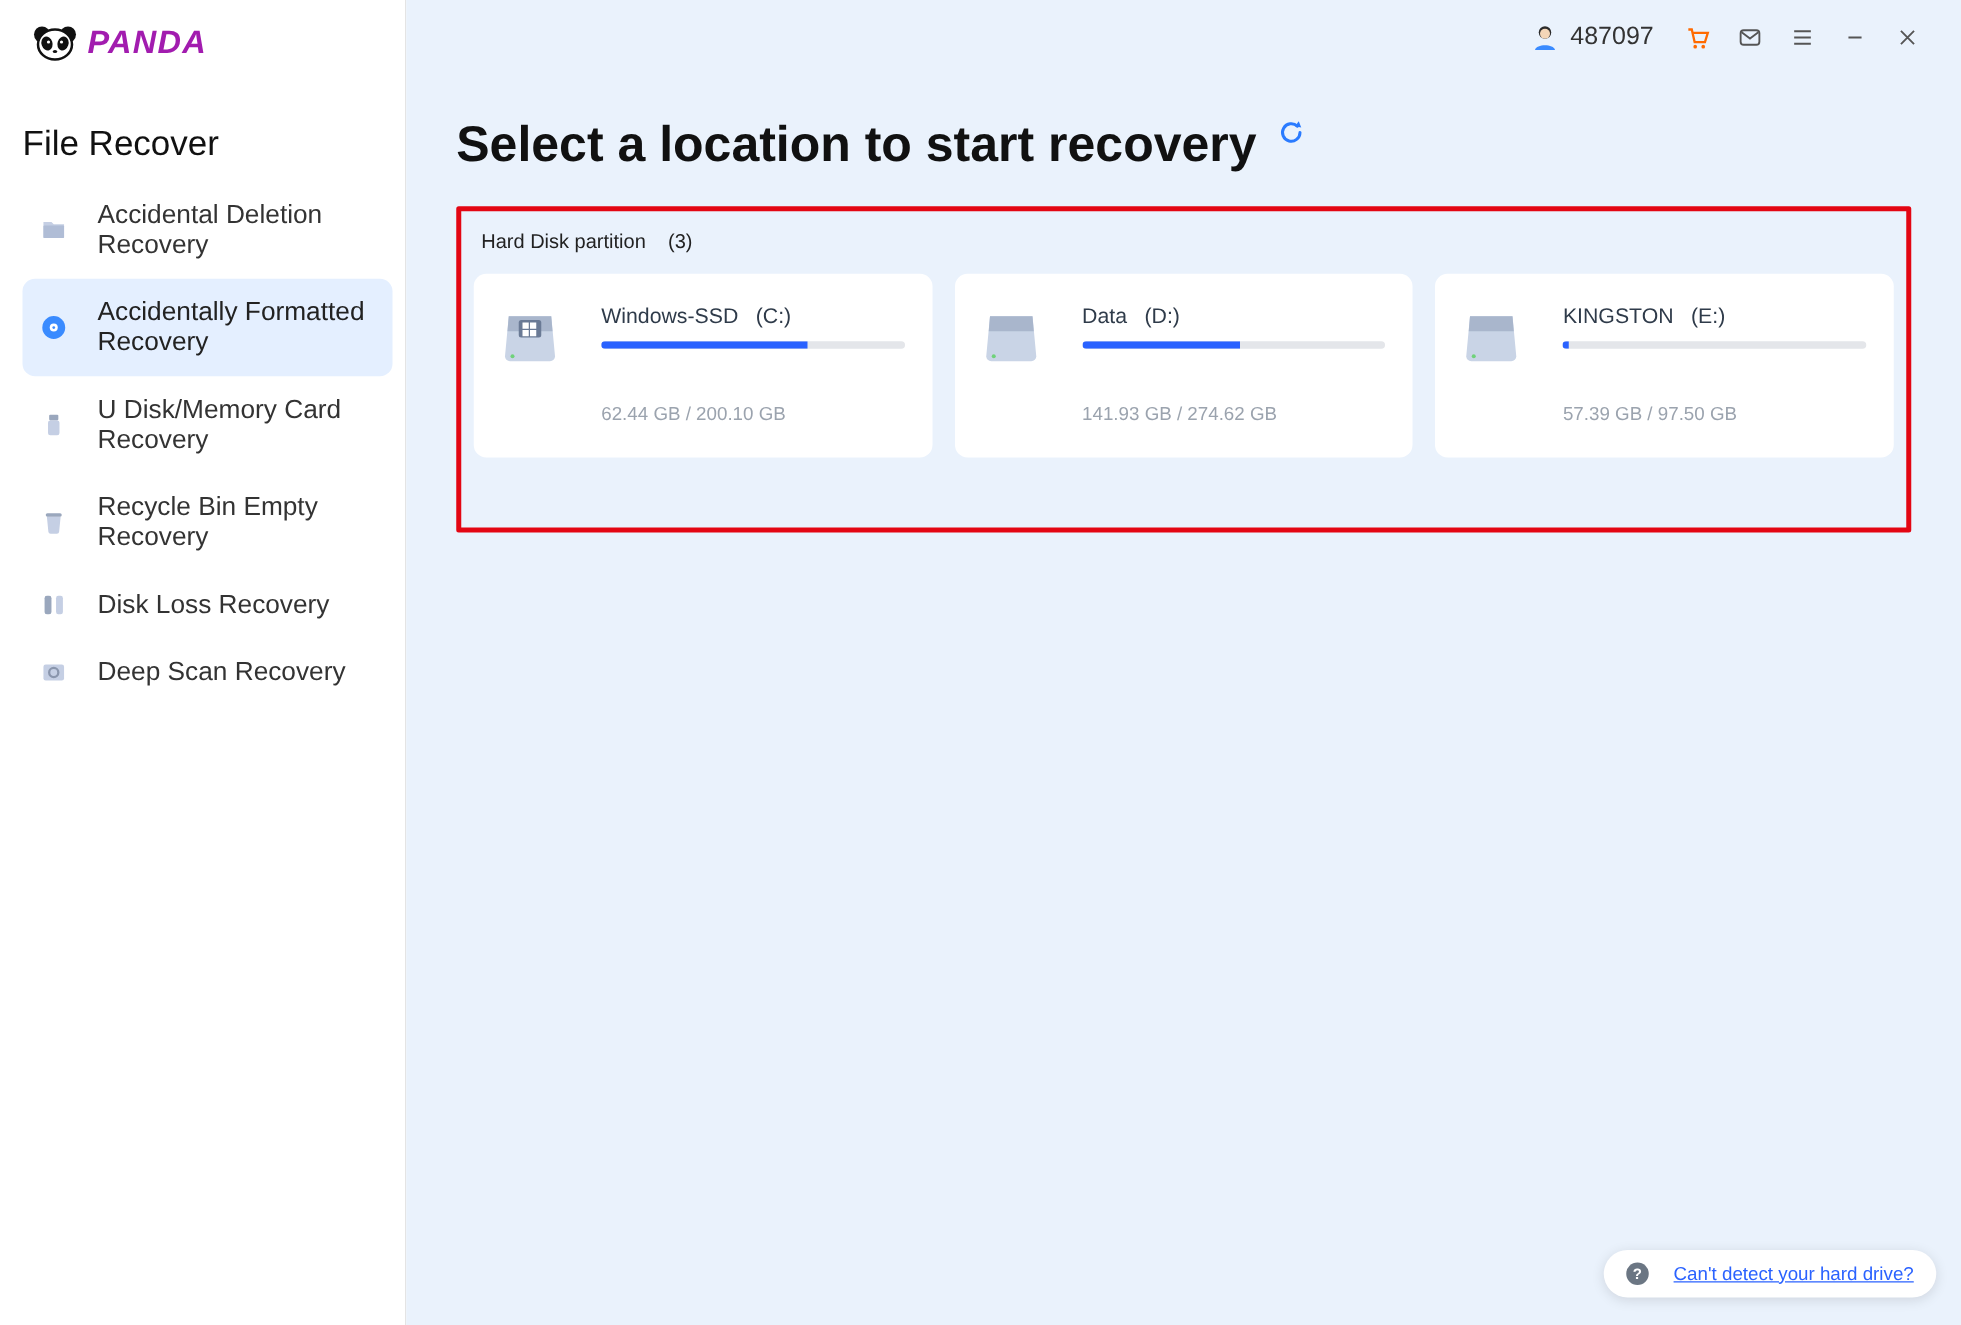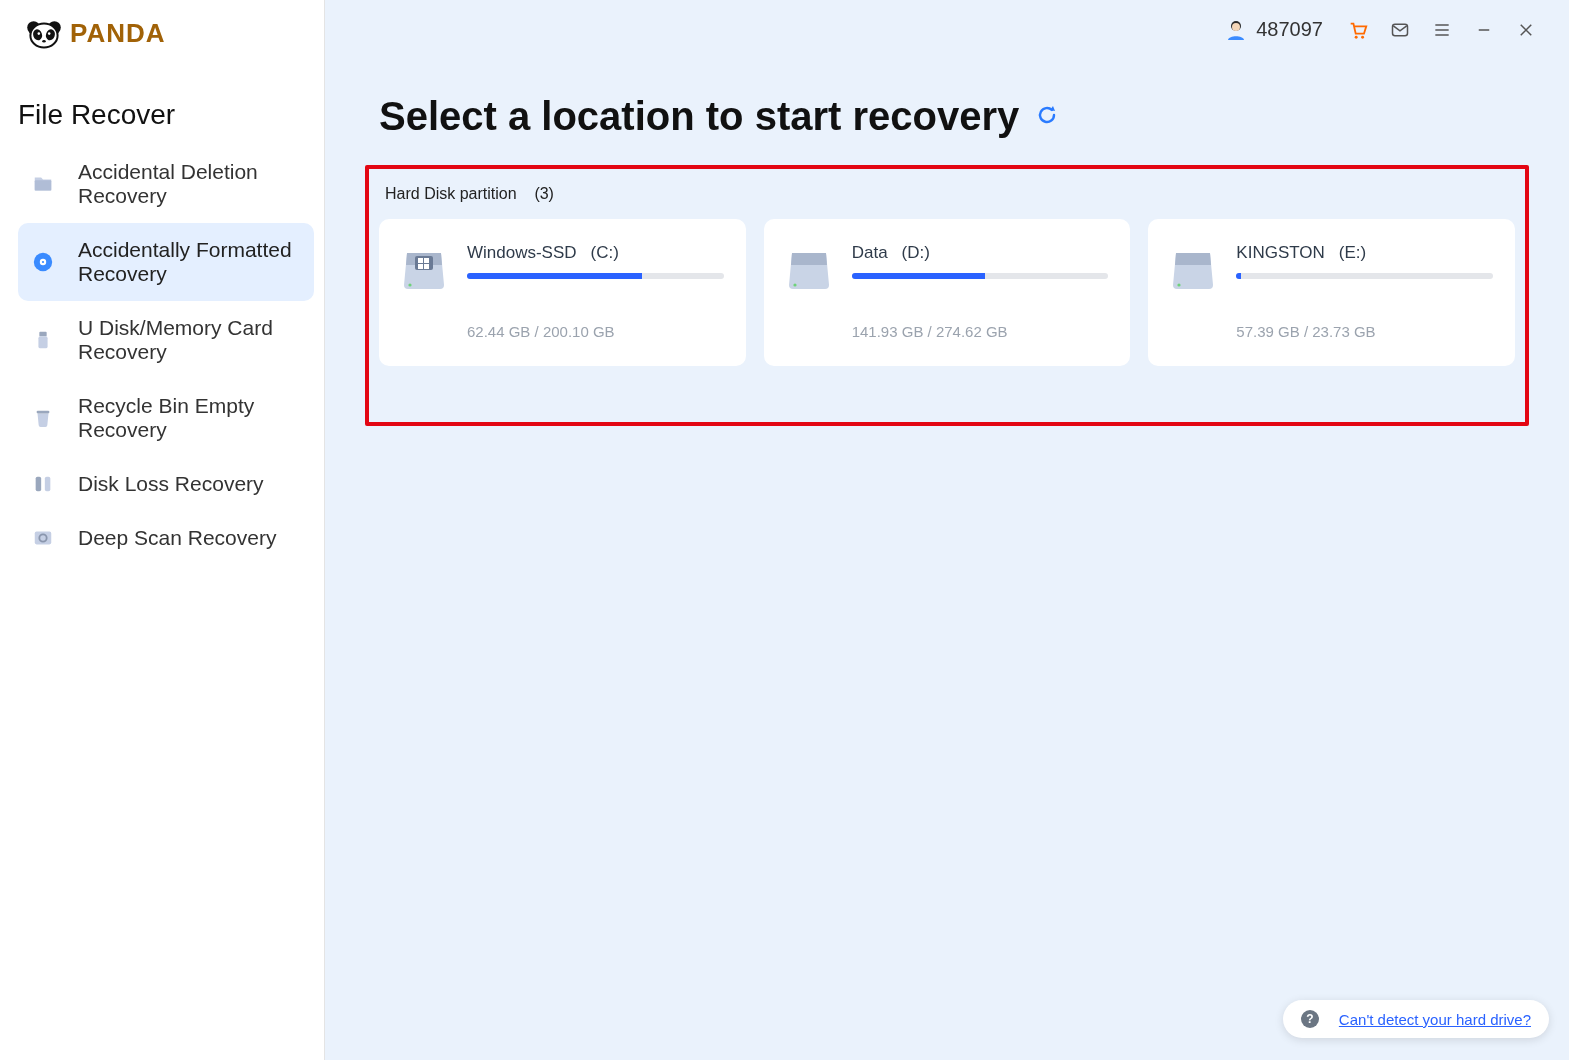--- a/index.html
+++ b/index.html
@@ -3,43 +3,43 @@
 <meta charset="utf-8">
 <style>
   * { box-sizing: border-box; margin: 0; padding: 0; font-family: -apple-system, BlinkMacSystemFont, "Segoe UI", Arial, sans-serif; }
   body { width: 1569px; height: 1060px; display: flex; background: #fff; overflow: hidden; position: relative; }
 
   
   .sidebar { width: 325px; height: 100%; background: #fff; border-right: 1px solid #e4e4e4; }
   .logo-wrap { padding: 18px 20px 10px 24px; }
   .logo { display: flex; align-items: center; gap: 6px; }
   .panda-svg { width: 40px; height: 30px; }
-  .logo-text { font-size: 26px; font-weight: 900; letter-spacing: 1px; color: #a16207; }
+  .logo-text { font-size: 26px; font-weight: 900; letter-spacing: 1px; color: #a21caf; font-style: italic; }
   .section-title { font-size: 28px; font-weight: 500; color: #111; padding: 40px 0 14px 18px; }
   .nav { padding: 0 10px 0 18px; }
   .nav-item { display: flex; align-items: center; gap: 24px; padding: 15px 14px; border-radius: 10px; cursor: pointer; font-size: 21px; color: #333; }
   .nav-item .icon { width: 22px; height: 22px; display: inline-flex; align-items: center; justify-content: center; }
   .nav-item.active { background: #e4efff; }
   .nav-item.active .nav-label { color: #222; }
 
   
   .main { flex: 1; height: 100%; background: #eaf2fc; position: relative; padding: 0 40px; }
   .topbar { position: absolute; top: 0; right: 0; height: 60px; display: flex; align-items: center; gap: 0; padding-right: 22px; }
   .top-user { display: flex; align-items: flex-start; gap: 8px; margin-right: 14px; }
   .top-num { font-size: 20px; color: #333; }
   .top-btn { width: 42px; height: 42px; display: inline-flex; align-items: center; justify-content: center; cursor: pointer; color: #555; }
 
-  .page-title-row { display: flex; align-items: center; gap: 16px; padding-top: 94px; margin-left: 14px; }
+  .page-title-row { display: flex; align-items: flex-start; gap: 16px; padding-top: 94px; margin-left: 0; }
   .page-title { font-size: 40px; font-weight: 800; color: #111; }
   .refresh-icon { color: #2a7bff; cursor: pointer; }
 
   .highlight-box { border: 4px solid #e30613; border-radius: 2px; margin-top: 26px; padding: 16px 10px 56px 10px; }
   .group-head { font-size: 16px; color: #222; margin-left: 6px; margin-bottom: 16px; }
   .partitions { display: flex; gap: 18px; }
-  .card { flex: 1; background: #fff; border-radius: 10px; padding: 24px 22px 26px 22px; display: flex; gap: 20px; cursor: pointer; }
+  .card { flex: 1; background: #fff; border-radius: 10px; padding: 24px 22px 26px 22px; display: flex; gap: 34px; cursor: pointer; }
   .drive-svg { width: 46px; height: 50px; flex-shrink: 0; }
   .card-body { flex: 1; }
   .card-title { font-size: 17px; color: #2f3b4a; margin-bottom: 10px; display: flex; gap: 14px; }
   .card-title .letter { color: #2f3b4a; }
   .bar { width: 100%; height: 6px; border-radius: 3px; background: #e4e6ea; overflow: hidden; margin-bottom: 12px; }
   .bar-fill { height: 100%; background: #2a62ff; }
   .card-usage { font-size: 15px; color: #9ba3ae; margin-top: 44px; }
 
   .help-pill { position: absolute; right: 20px; bottom: 22px; background: #fff; border-radius: 999px; box-shadow: 0 2px 10px rgba(0,0,0,0.12); padding: 10px 18px; display: flex; align-items: center; gap: 10px; cursor: pointer; }
   .help-link { color: #2a62ff; text-decoration: underline; font-size: 15px; margin-left: 10px; }
@@ -241,21 +241,21 @@
           <circle cx="9" cy="42" r="1.6" fill="#6fd27a"></circle>
         </svg>
         <div class="card-body">
           <div class="card-title">
             <span>KINGSTON</span>
             <span class="letter">(E:)</span>
           </div>
           <div class="bar">
               <div class="bar-fill" style="width:2%"></div>
             </div>
-          <div class="card-usage">57.39 GB / 23.73 GB</div>
+          <div class="card-usage">57.39 GB / 97.50 GB</div>
         </div>
       </div>
 
     </div>
   </div>
 
   <div class="help-pill">
     <span class="help-q">?</span>
     <span class="help-link">Can't detect your hard drive?</span>
   </div>

